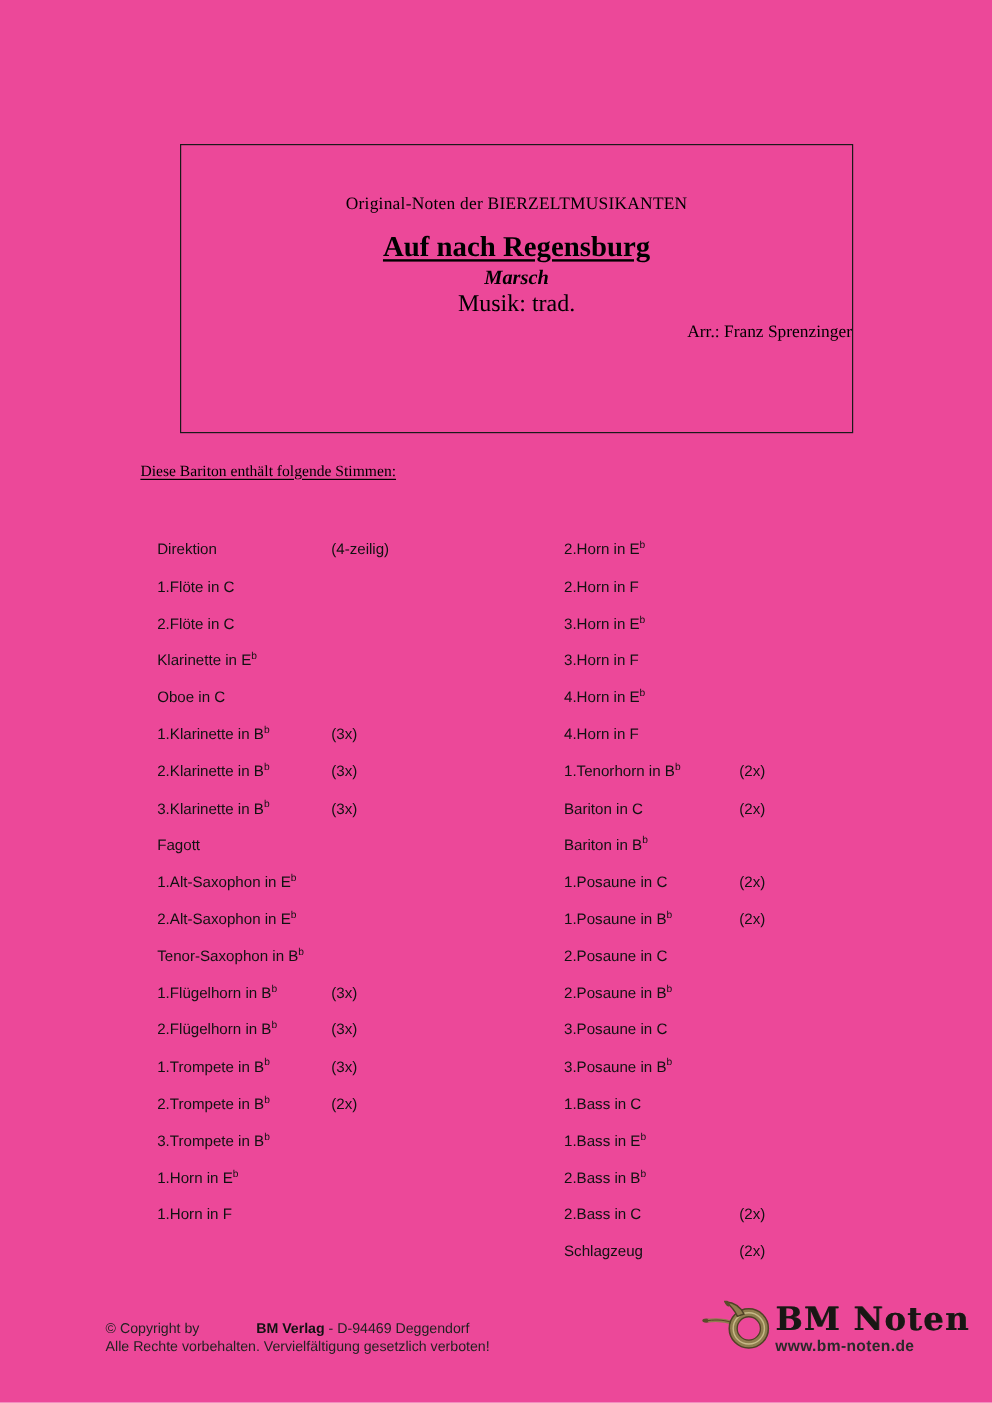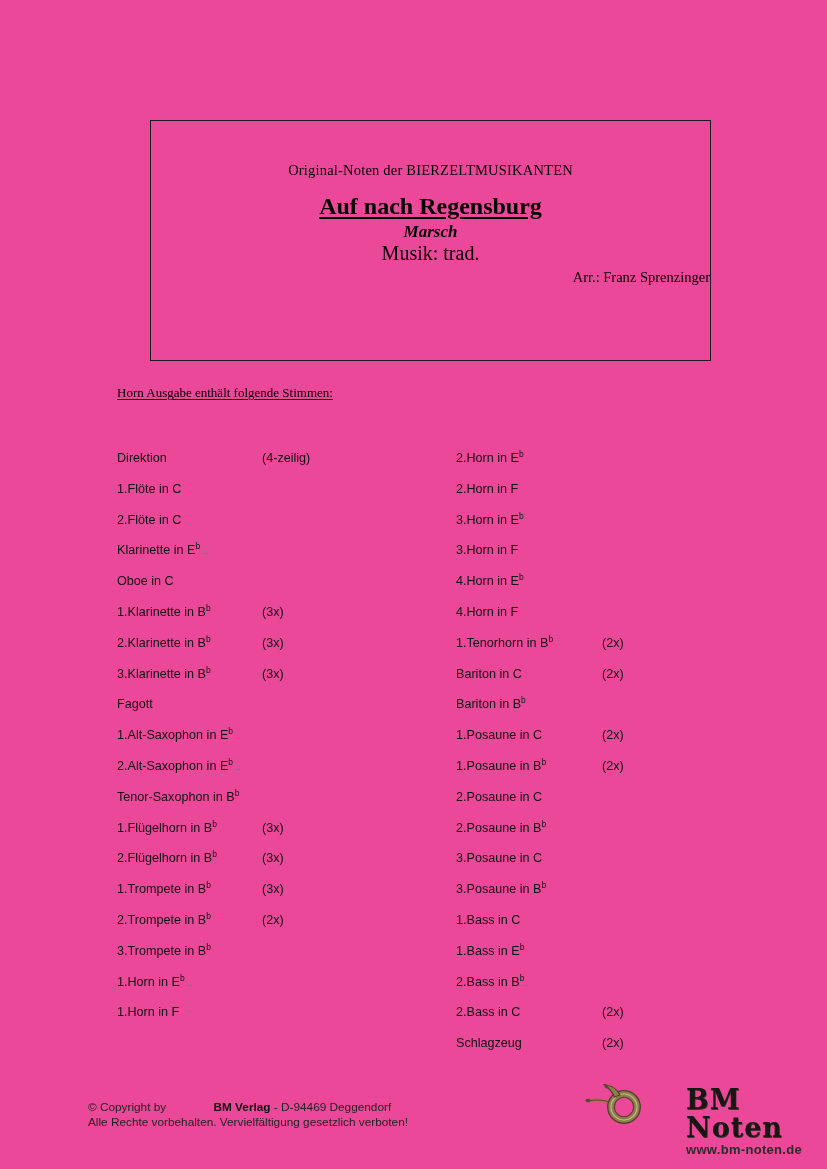--- a/index.html
+++ b/index.html
@@ -37,36 +37,36 @@
 
   
   .parts-list {
     position:absolute; left:117px; top:451px;
     display:flex;
     font-family:"Liberation Sans", sans-serif;
     font-size:12.6px; color:#111;
   }
   .parts-column.col-left  { width:339px; }
   .parts-column.col-right { width:340px; }
-  .part-row { height:30.8px; display:grid; align-items:start; }
+  .part-row { height:30.8px; display:grid; align-items:start;margin-left:14px; }
   .col-left  .part-row { grid-template-columns:145px 1fr; }
   .col-right .part-row { grid-template-columns:146px 1fr; }
   .part-label sup.flat { font-size:8.5px; line-height:0; }
 
   
   .footer-left {
     position:absolute; left:88px; top:1100px;
     font-family:"Liberation Sans", sans-serif;
     font-size:11.8px; line-height:14.5px; color:#222;
   }
   .footer-left b { color:#111;padding-left:44px; }
 
   .logo {
     position:absolute; left:584px; top:1084px;
-    display:flex; align-items:flex-start;gap:40px;
+    display:flex; align-items:flex-start;
   }
   .horn-icon { width:66px; height:42px; flex:0 0 auto; }
   .logo-text-block { margin-left:-4px; }
   .logo-name {
     font-family:"DejaVu Serif", serif;
     font-weight:bold; font-size:27px; line-height:28px;
     letter-spacing:1px; color:#191614; margin-top:2px;
     text-shadow:0.5px 0.5px 0 #3a342e;
   }
   .logo-url {
@@ -81,21 +81,21 @@
 <div class="page">
 
   <div class="header-box">
     <div class="publisher-line">Original-Noten der BIERZELTMUSIKANTEN</div>
     <div class="work-title">Auf nach Regensburg</div>
     <div class="work-subtitle">Marsch</div>
     <div class="music-credit">Musik: trad.</div>
     <div class="arranger-credit">Arr.: Franz Sprenzinger</div>
   </div>
 
-  <div class="parts-heading">Horn Ausgabe enthält folgende Stimmen:</div>
+  <div class="parts-heading">Diese Bariton enthält folgende Stimmen:</div>
 
   <div class="parts-list">
     <div class="parts-column col-left" id="col-left">
         <div class="part-row">
           <span class="part-label"><span>Direktion</span><sup class="flat"></sup></span>
           <span class="part-note">(4-zeilig)</span>
         </div>
         <div class="part-row">
           <span class="part-label"><span>1.Flöte in C</span><sup class="flat"></sup></span>
           <span class="part-note"></span>

